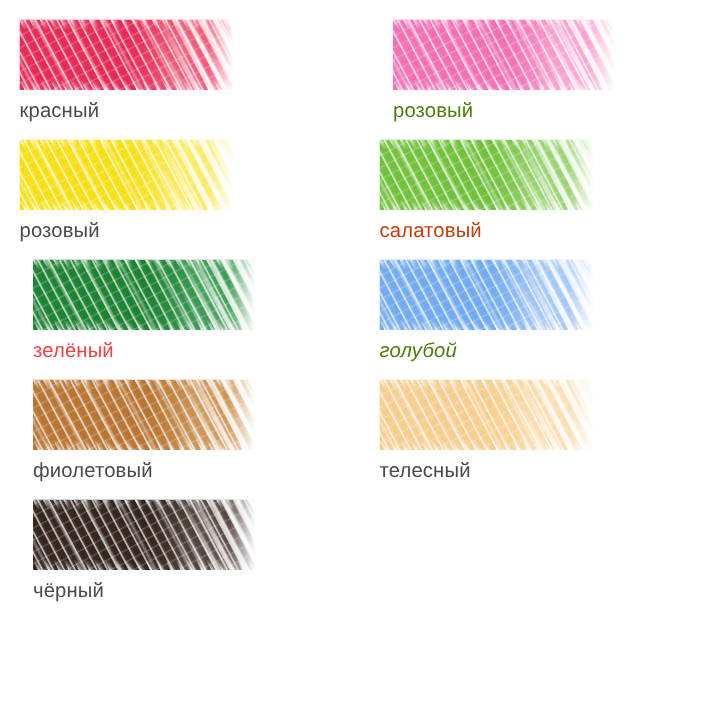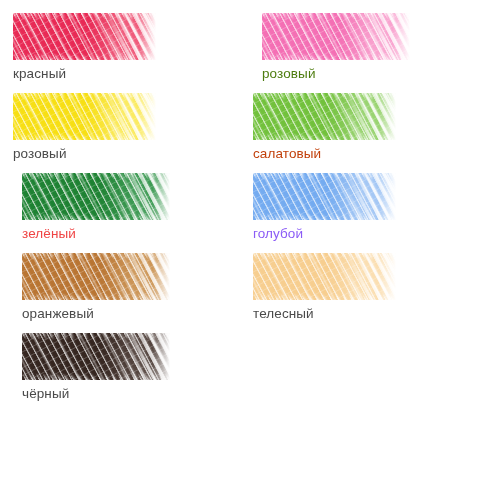--- a/index.html
+++ b/index.html
@@ -221,32 +221,32 @@
       </div>
       <div class="swatch-cell">
         <div class="swatch-stroke">
           <div class="pigment" style="background: linear-gradient(to right, rgb(116, 171, 240) 0%, rgb(116, 171, 240) 52%, rgb(165, 200, 245) 76%, rgb(165, 200, 245) 88%, rgba(255, 255, 255, 0) 100%);"></div>
           <div class="hatch"></div>
           <div class="grain"></div>
           <div class="tail"></div>
           <div class="edge-top"></div>
           <div class="edge-bottom"></div>
         </div>
-        <div class="swatch-label" style="color: #8b5cf6;">голубой</div>
+        <div class="swatch-label" style="color: #4d7c0f; font-style: italic;">голубой</div>
       </div>
       <div class="swatch-cell col-right">
         <div class="swatch-stroke">
           <div class="pigment" style="background: linear-gradient(to right, rgb(185, 117, 51) 0%, rgb(185, 117, 51) 52%, rgb(205, 151, 89) 76%, rgb(205, 151, 89) 88%, rgba(255, 255, 255, 0) 100%);"></div>
           <div class="hatch"></div>
           <div class="grain"></div>
           <div class="tail"></div>
           <div class="edge-top"></div>
           <div class="edge-bottom"></div>
         </div>
-        <div class="swatch-label" style="color: rgb(74, 74, 74);">оранжевый</div>
+        <div class="swatch-label" style="color: rgb(74, 74, 74);">фиолетовый</div>
       </div>
       <div class="swatch-cell">
         <div class="swatch-stroke">
           <div class="pigment" style="background: linear-gradient(to right, rgb(247, 206, 143) 0%, rgb(247, 206, 143) 52%, rgb(251, 223, 178) 76%, rgb(251, 223, 178) 88%, rgba(255, 255, 255, 0) 100%);"></div>
           <div class="hatch"></div>
           <div class="grain"></div>
           <div class="tail"></div>
           <div class="edge-top"></div>
           <div class="edge-bottom"></div>
         </div>

